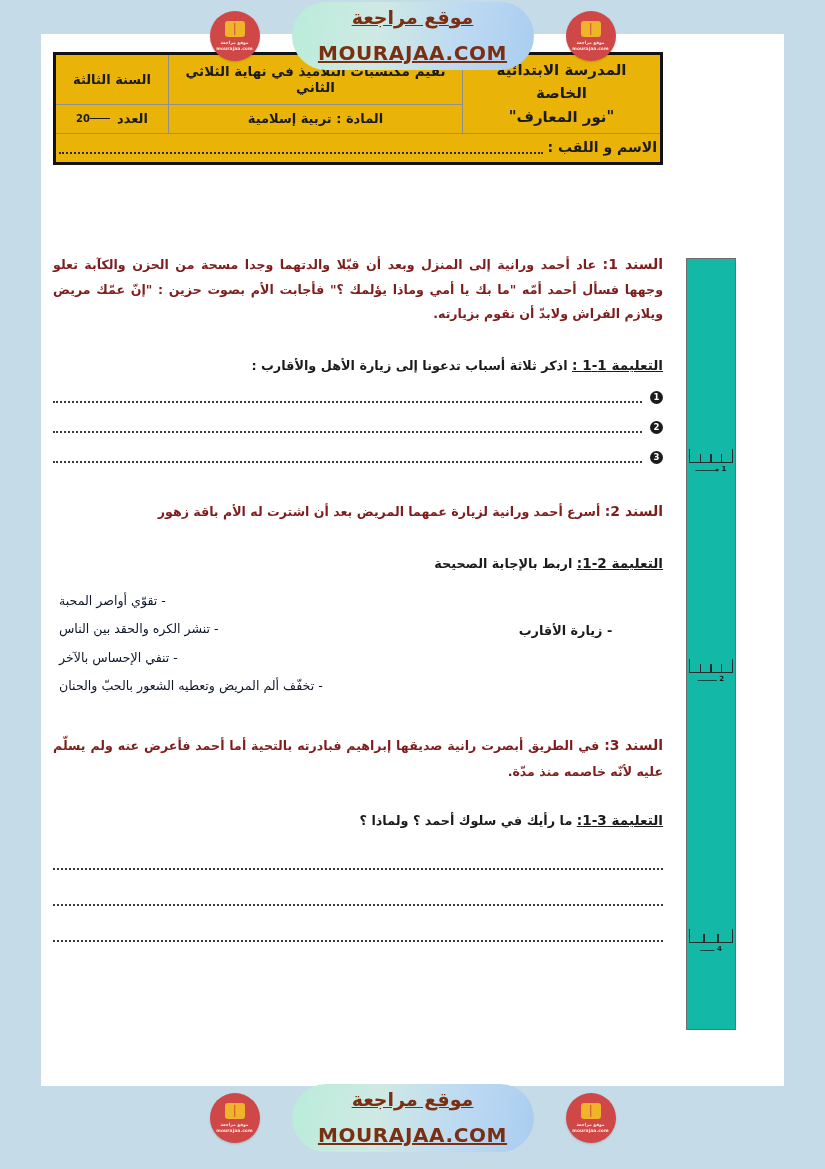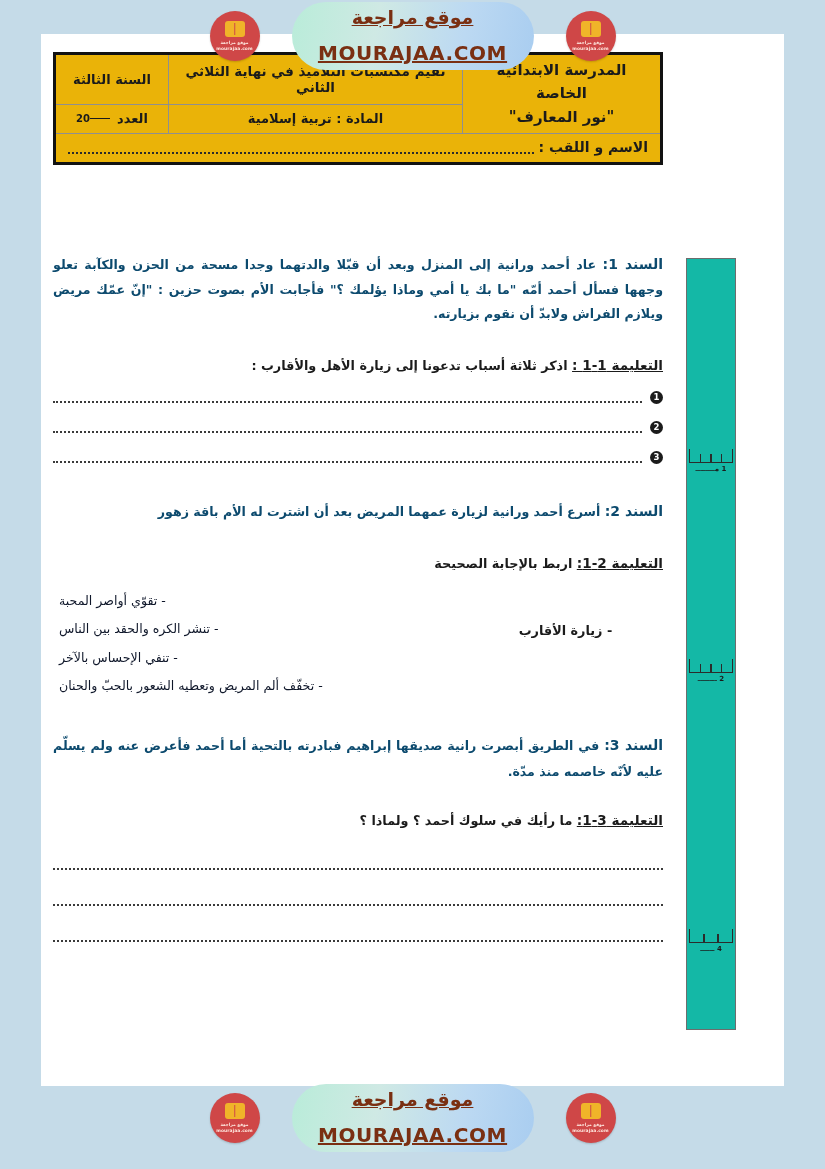--- a/index.html
+++ b/index.html
@@ -84,38 +84,38 @@
   .c-school{width:185px;font-size:15px;line-height:1.55;}
   .c-title{font-size:13.5px;}
   .c-year{width:100px;font-size:13px;}
   .c-subject{font-size:13px;}
   .c-mark{font-size:13px;}
   .mark-wrap{display:flex;align-items:center;justify-content:center;gap:7px;direction:rtl;}
   .frac{display:inline-flex;flex-direction:row;align-items:center;line-height:1;}
   .frac-top{height:8px;}
   .frac-bar{width:20px;border-top:1.4px solid #1b1b1b;margin:1px 0;}
   .frac-bot{font-size:10px;}
-  .name-row td{text-align:right;padding:5px 12px 7px;}
+  .name-row td{text-align:right;padding:5px 3px 7px;}
   .name-line{
     display:flex;align-items:flex-end;direction:rtl;gap:4px;width:100%;
   }
   .name-label{font-size:14px;font-weight:bold;white-space:nowrap;}
   .dots-fill{
     flex:1;border-bottom:2px dotted #2b2b2b;height:11px;margin-bottom:1px;
   }
 
   
   .body-area{
     position:absolute;left:53px;top:238px;width:610px;
     direction:rtl;color:#161616;
   }
   .blk{margin-bottom:0;filter:blur(.28px);}
   .para{
     font-size:12.6px;line-height:1.95;text-align:justify;
-    font-weight:bold;color:#0c4a6e;
+    font-weight:bold;color:#7f1d1d;
   }
   .para .lbl{font-size:14px;font-weight:bold;}
   .task{
     font-size:12.8px;font-weight:bold;color:#1b1b1b;line-height:1.9;
   }
   .task .lbl{font-size:13.6px;text-decoration:underline;}
 
   
   .ans-line{
     display:flex;align-items:center;direction:rtl;gap:8px;margin:6px 0 0 0;

